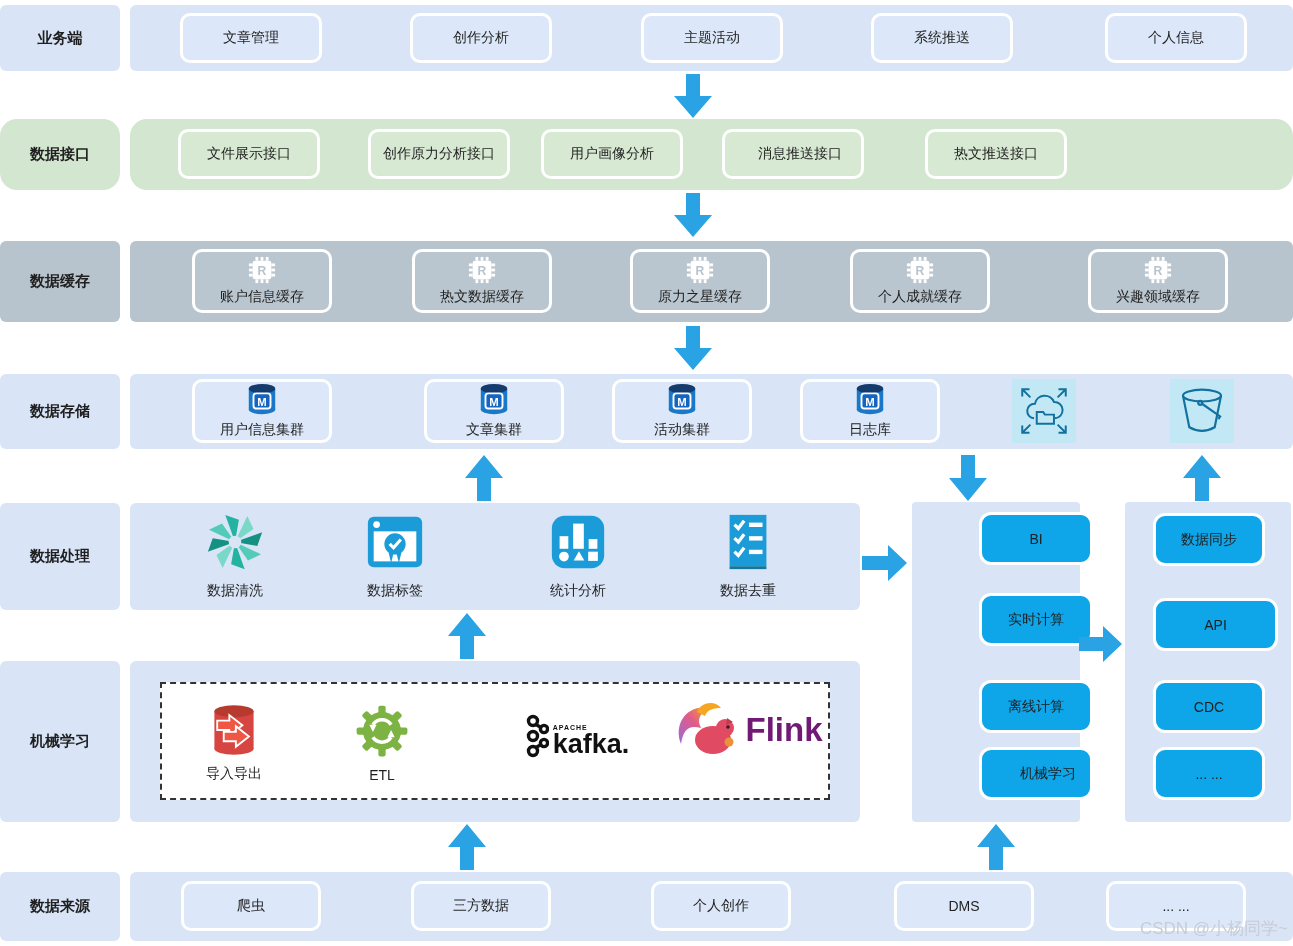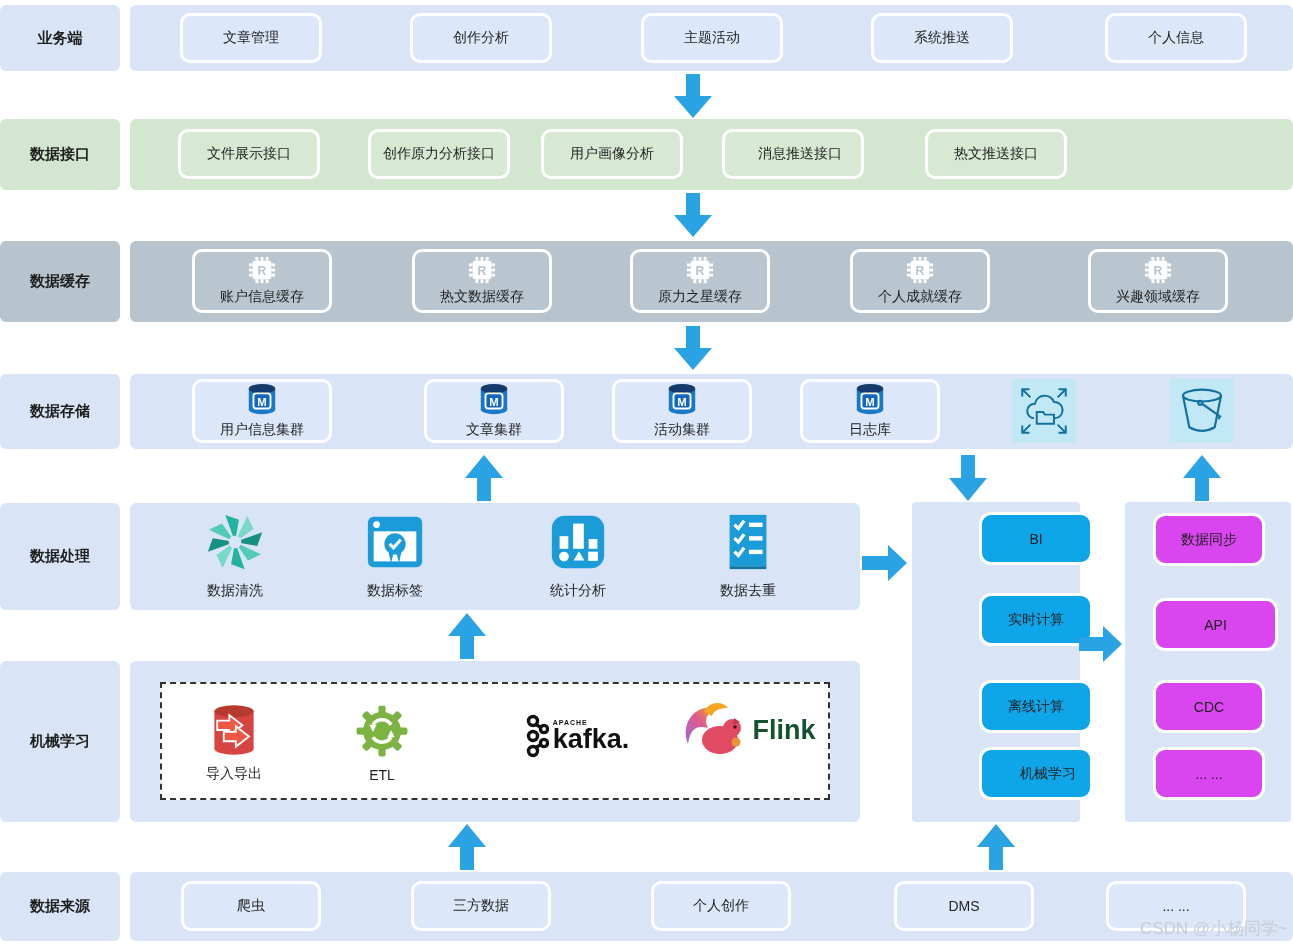--- a/index.html
+++ b/index.html
@@ -2,21 +2,21 @@
 <html><head>
 <meta charset="utf-8">
 <style>
   html,body{margin:0;padding:0;background:#fff;}
   #stage{position:relative;width:1293px;height:946px;background:#fff;overflow:hidden;
          font-family:"Liberation Sans","DejaVu Sans",sans-serif;color:#1f1f1f;}
   .label-box{position:absolute;left:0;width:120px;border-radius:6px;display:flex;
              align-items:center;justify-content:center;font-weight:bold;font-size:15px;}
   .row{position:absolute;left:130px;border-radius:6px;}
   .blue{background:#d9e5f7;}
-  .green{background:#d3e6cf;}
+  .green{background:#d3e6cf;border-radius:17px;}
   .gray{background:#b8c4cd;}
   .pill{position:absolute;border:3px solid #fff;border-radius:10px;display:flex;
         align-items:center;justify-content:center;font-size:14px;box-sizing:border-box;}
   .pill.blue{background:#dce8f9;}
   .pill.green{background:#d7e9d3;}
   .card{position:absolute;width:140px;height:64px;border:3px solid #fff;border-radius:10px;
         display:flex;flex-direction:column;align-items:center;justify-content:center;
         gap:1px;font-size:14px;box-sizing:border-box;}
   .card.gray{background:#bac6cf;}
   .card.blue{background:#dce8f9;}
@@ -25,28 +25,28 @@
   .proc-item{position:absolute;width:130px;display:flex;flex-direction:column;
              align-items:center;gap:6px;font-size:14px;}
   .dashed-box{position:absolute;left:30px;top:21px;width:670px;height:118px;background:#fff;
               border:2px dashed #333;box-sizing:border-box;}
   .in-item{position:absolute;display:flex;flex-direction:column;align-items:center;
            gap:4px;font-size:14px;}
   .panel{position:absolute;top:502px;height:320px;background:#d9e5f7;border-radius:4px;}
   .pbtn{position:absolute;height:53px;border:3px solid #fff;border-radius:12px;display:flex;
         align-items:center;justify-content:center;font-size:14px;box-sizing:border-box;}
   .orange{background:#0ea5e9;margin-left:40px;}
-  .teal{background:#d946ef;}
+  .teal{background:#0ea5e9;}
   .arrow{position:absolute;line-height:0;}
-  .kafka-wrap{display:flex;align-items:center;gap:4px;}
+  .kafka-wrap{display:flex;align-items:flex-end;gap:4px;}
   .kafka-text{display:flex;flex-direction:column;line-height:1;}
   .kafka-brand{font-size:7px;letter-spacing:1px;color:#111;font-weight:bold;}
   .kafka-label{font-size:27px;font-weight:bold;color:#111;letter-spacing:0;}
   .flink-wrap{display:flex;align-items:center;gap:2px;}
-  .flink-label{font-size:27px;font-weight:bold;color:#14532d;}
+  .flink-label{font-size:33px;font-weight:bold;color:#701a75;}
   #watermark{position:absolute;right:5px;top:917px;font-size:17px;color:#c7ccd6;}
 </style>
 </head>
 <body>
 
 <div id="stage">
 
   <div class="label-box blue" style="top:5px;height:66px;">业务端</div>
   <div class="label-box green" style="top:119px;height:71px;">数据接口</div>
   <div class="label-box gray" style="top:241px;height:81px;">数据缓存</div>

